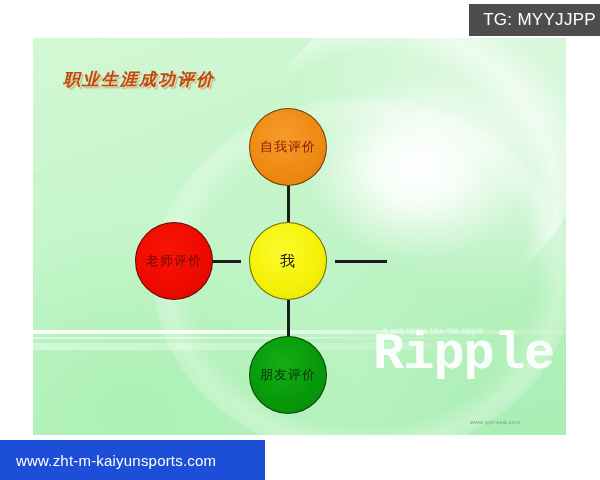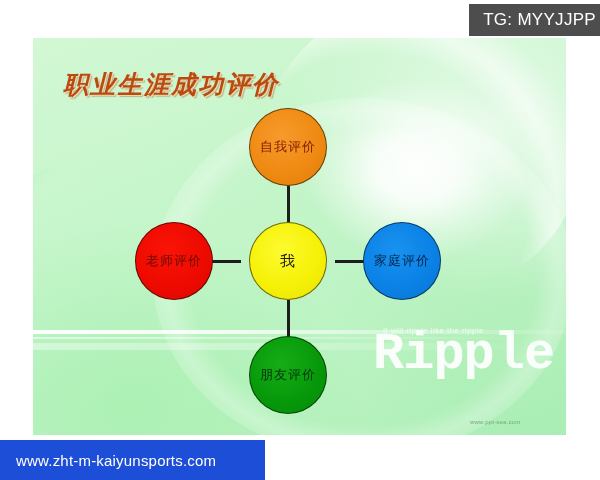--- a/index.html
+++ b/index.html
@@ -114,21 +114,21 @@
       rgba(255,255,255,0.28) 45%,
       rgba(255,255,255,0.0) 95%);
   }
 
   
   .slide-title {
     position: absolute;
     left: 30px;
     top: 30px;
     font-family: "Liberation Serif", serif;
-    font-size: 25px;
+    font-size: 17px;
     font-weight: bold;
     font-style: italic;
     color: #b84a12;
     letter-spacing: 2px;
     text-shadow:
       1px 1px 0 #f6d7a8,
       2px 2px 1px rgba(140,70,20,0.35);
     white-space: nowrap;
   }
 
@@ -289,20 +289,19 @@
     <div class="connector conn-v conn-bottom"></div>
     <div class="connector conn-h conn-left"></div>
     <div class="connector conn-h conn-right"></div>
 
     <div class="node node-self">自我评价</div>
 
     <div class="node node-teacher">老师评价</div>
 
     <div class="node node-me">我</div>
 
-    <div class="node node-family">家庭评价</div>
 
     <div class="node node-friend">朋友评价</div>
 
   </div>
 </div>
 
 <div class="url-bar">www.zht-m-kaiyunsports.com</div>
 
 </body></html>

